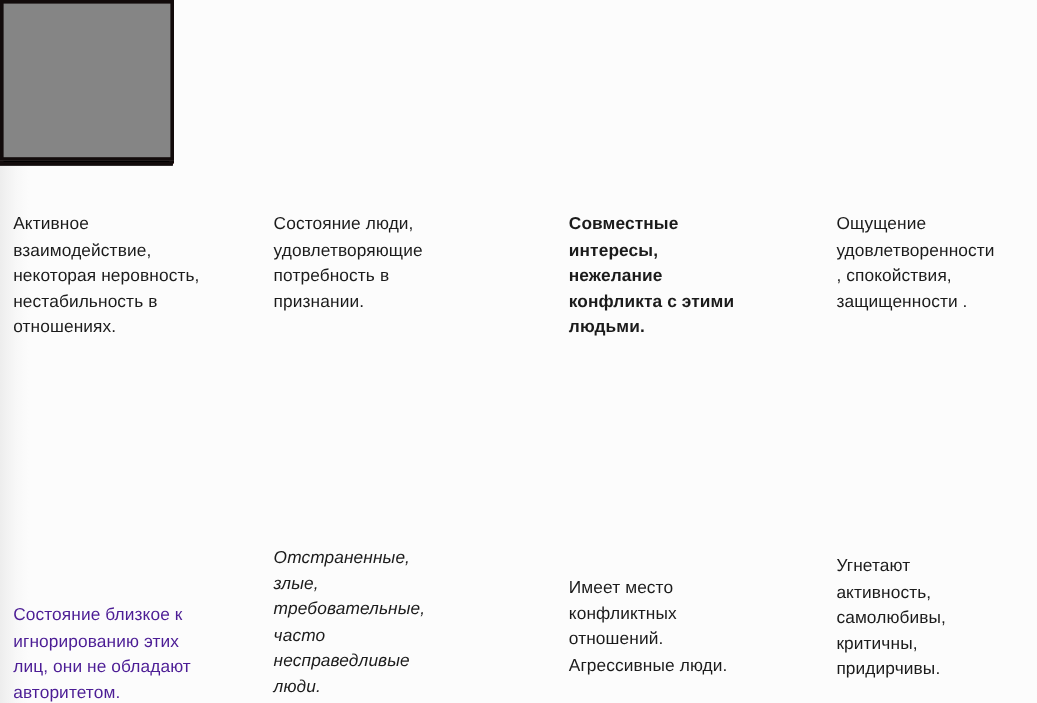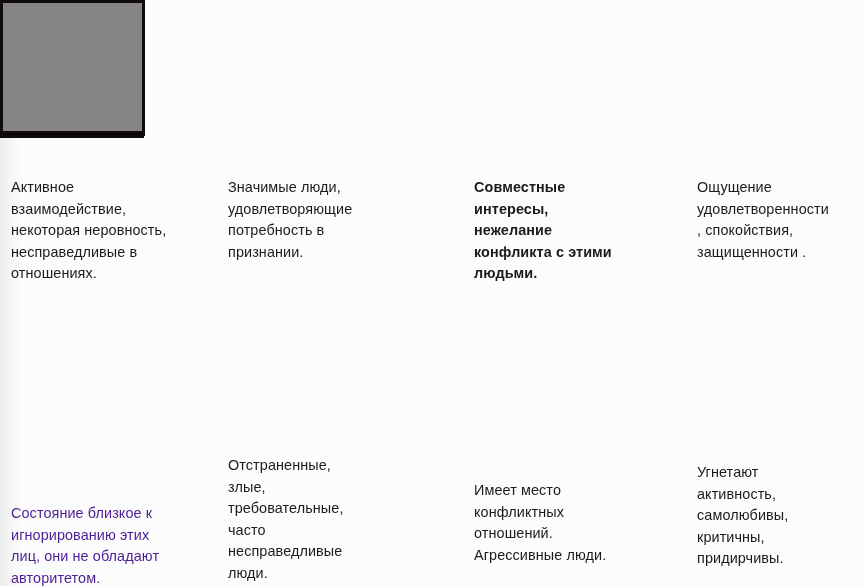--- a/index.html
+++ b/index.html
@@ -81,27 +81,27 @@
 
 <div id="slide-canvas" style="--bg: #fbfbfb;"></div>
 
 <div class="grid">
 
   <div class="cell">
     <div class="swatch sw-r1c1" style="background-color: rgb(249, 6, 6); border-color: rgb(18, 11, 11);"></div>
     <div class="caption cap-r1c1" style="color: rgb(27, 27, 27);">Активное
 взаимодействие,
 некоторая неровность,
-несправедливые в
+нестабильность в
 отношениях.</div>
   </div>
 
   <div class="cell">
     <div class="swatch sw-r1c2" style="background-color: rgb(250, 240, 9); border-color: rgb(18, 11, 11);"></div>
-    <div class="caption cap-r1c2" style="color: rgb(27, 27, 27);">Значимые люди,
+    <div class="caption cap-r1c2" style="color: rgb(27, 27, 27);">Состояние люди,
 удовлетворяющие
 потребность в
 признании.</div>
   </div>
 
   <div class="cell">
     <div class="swatch sw-r1c3" style="background-color: rgb(16, 37, 92); border-color: rgb(18, 11, 11);"></div>
     <div class="caption cap-r1c3" style="color: rgb(27, 27, 27); font-weight: bold;">Совместные
 интересы,
 нежелание
@@ -120,21 +120,21 @@
   <div class="cell">
     <div class="swatch sw-r2c1" style="background-color: rgb(116, 48, 175); border-color: rgb(18, 11, 11);"></div>
     <div class="caption cap-r2c1" style="color: #4c1d95; margin-top: 48px;">Состояние близкое к
 игнорированию этих
 лиц, они не обладают
  авторитетом.</div>
   </div>
 
   <div class="cell">
     <div class="swatch sw-r2c2" style="background-color: rgb(92, 34, 32); border-color: rgb(18, 11, 11);"></div>
-    <div class="caption cap-r2c2" style="color: rgb(27, 27, 27);">Отстраненные,
+    <div class="caption cap-r2c2" style="color: rgb(27, 27, 27); font-style: italic;">Отстраненные,
 злые,
 требовательные,
 часто
 несправедливые
 люди.</div>
   </div>
 
   <div class="cell">
     <div class="swatch sw-r2c3" style="background-color: rgb(0, 0, 0); border-color: rgb(18, 11, 11);"></div>
     <div class="caption cap-r2c3" style="color: rgb(27, 27, 27);">Имеет место

